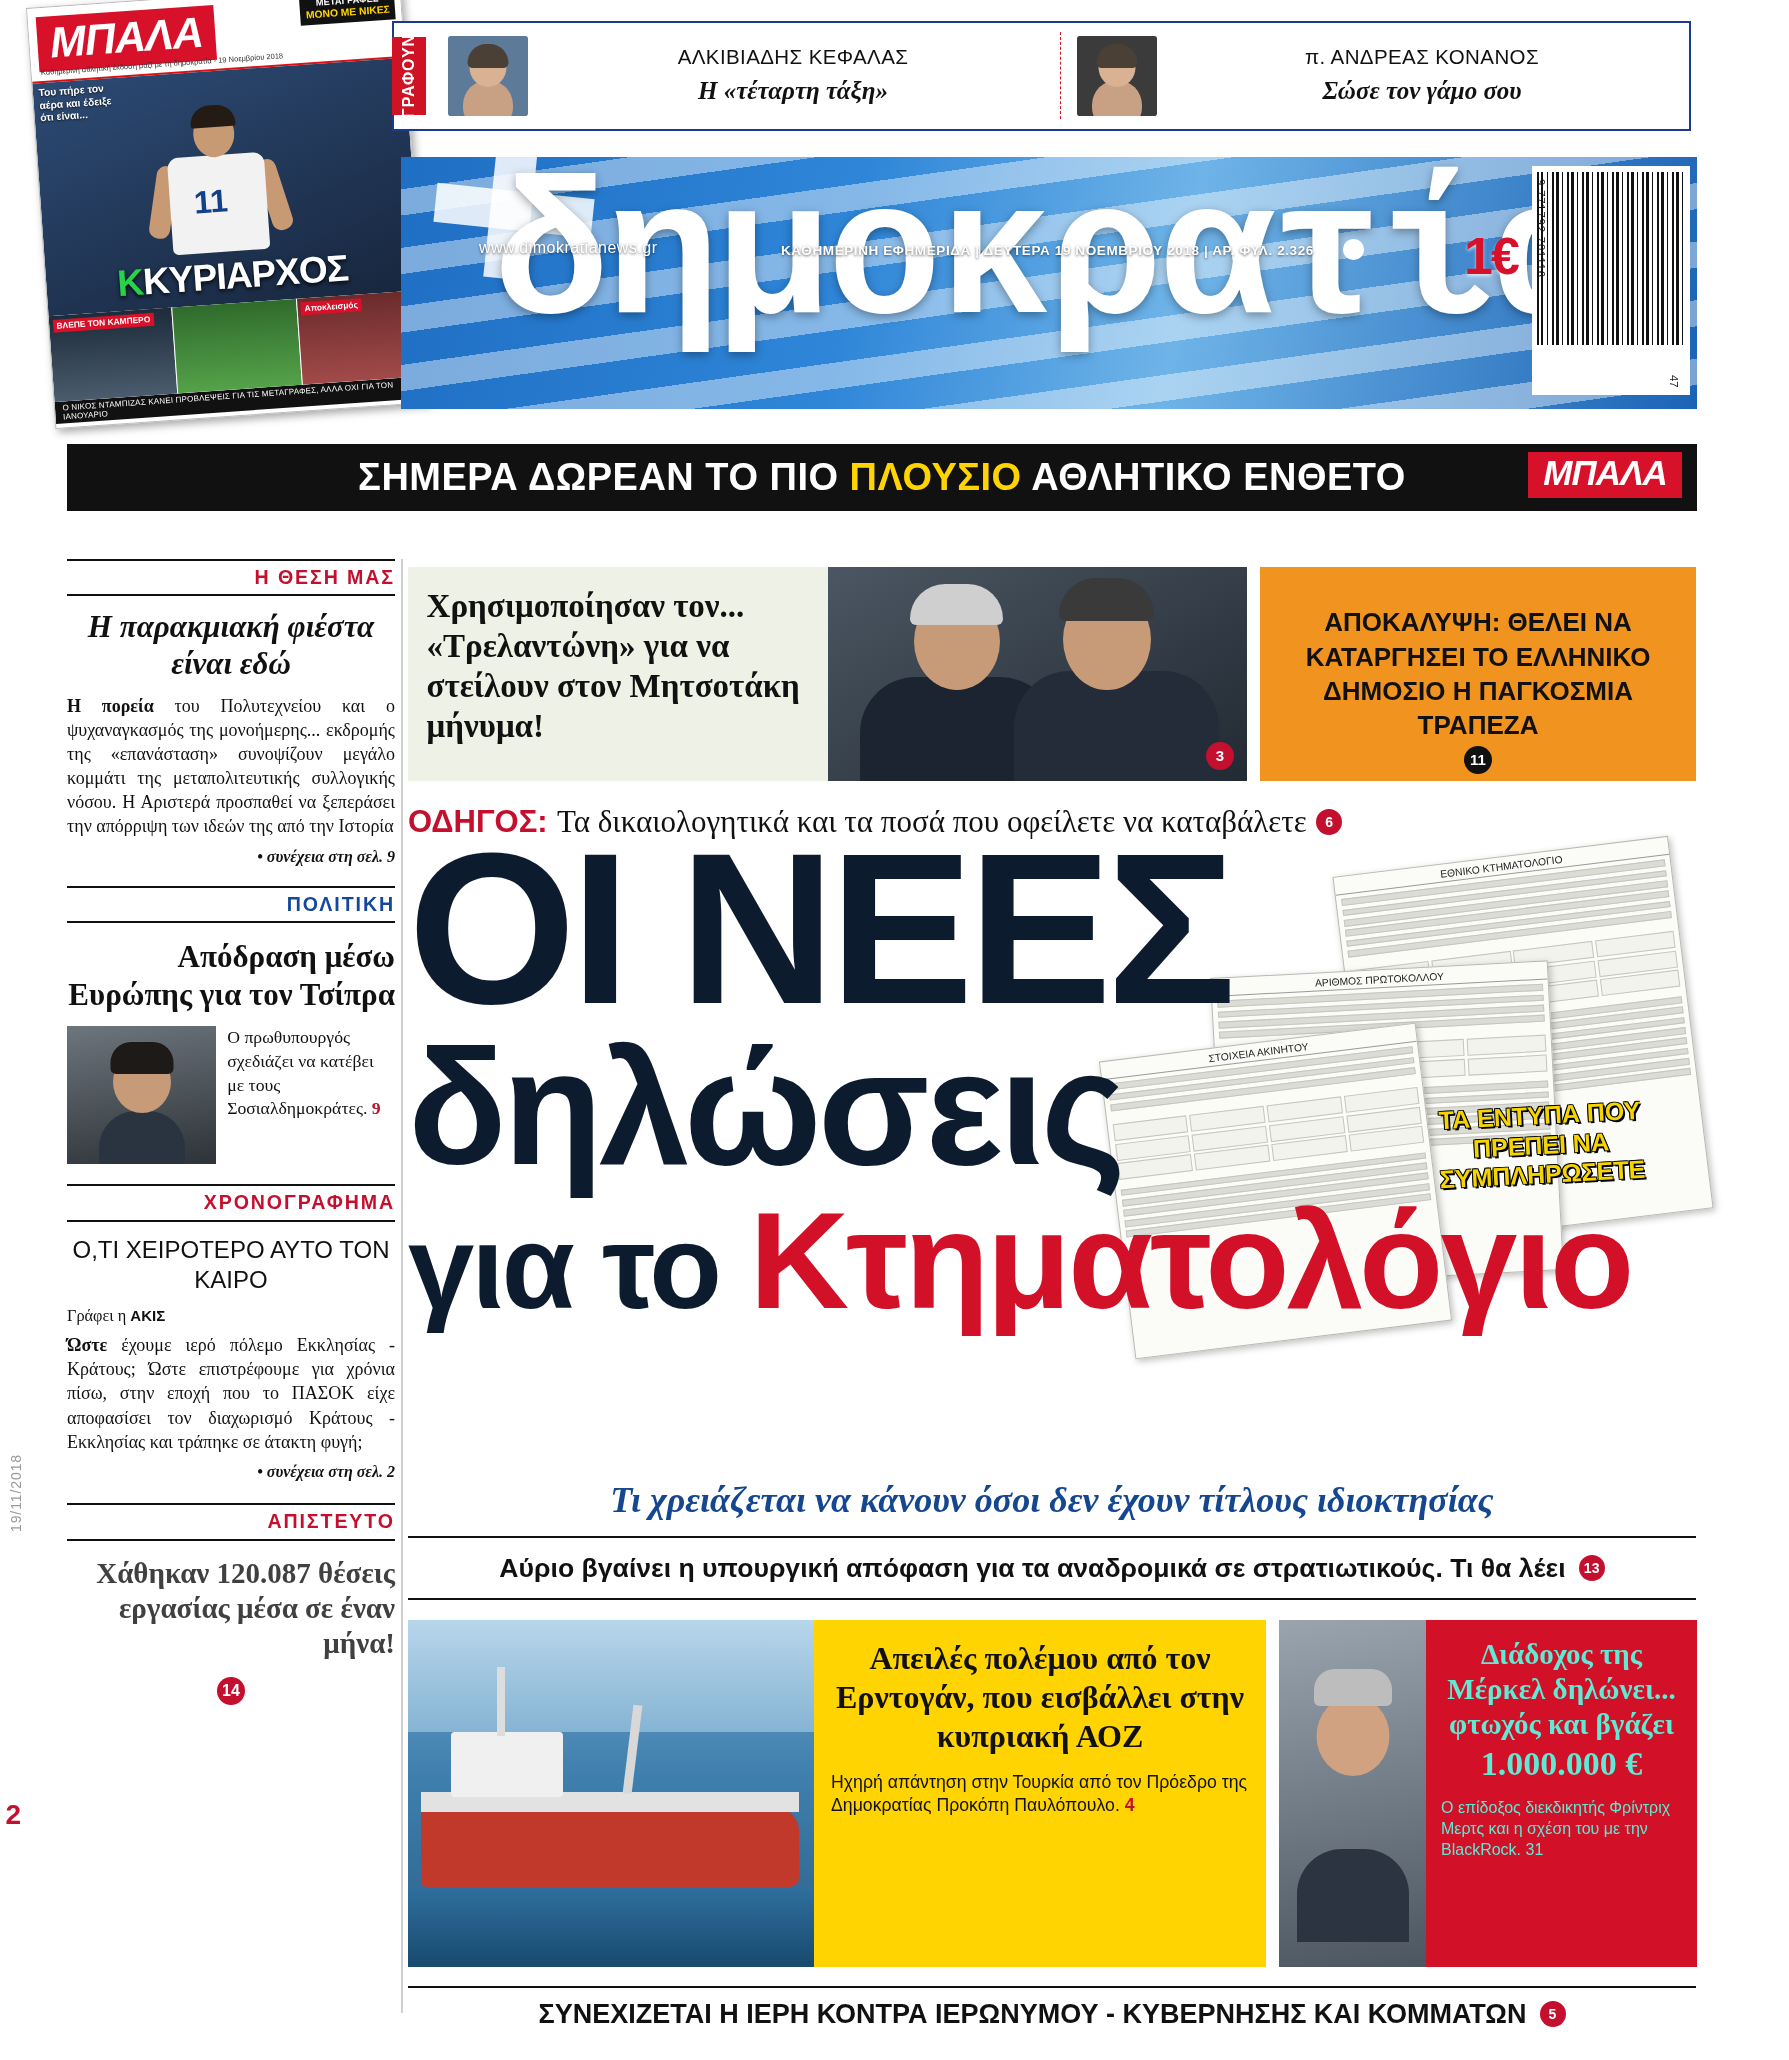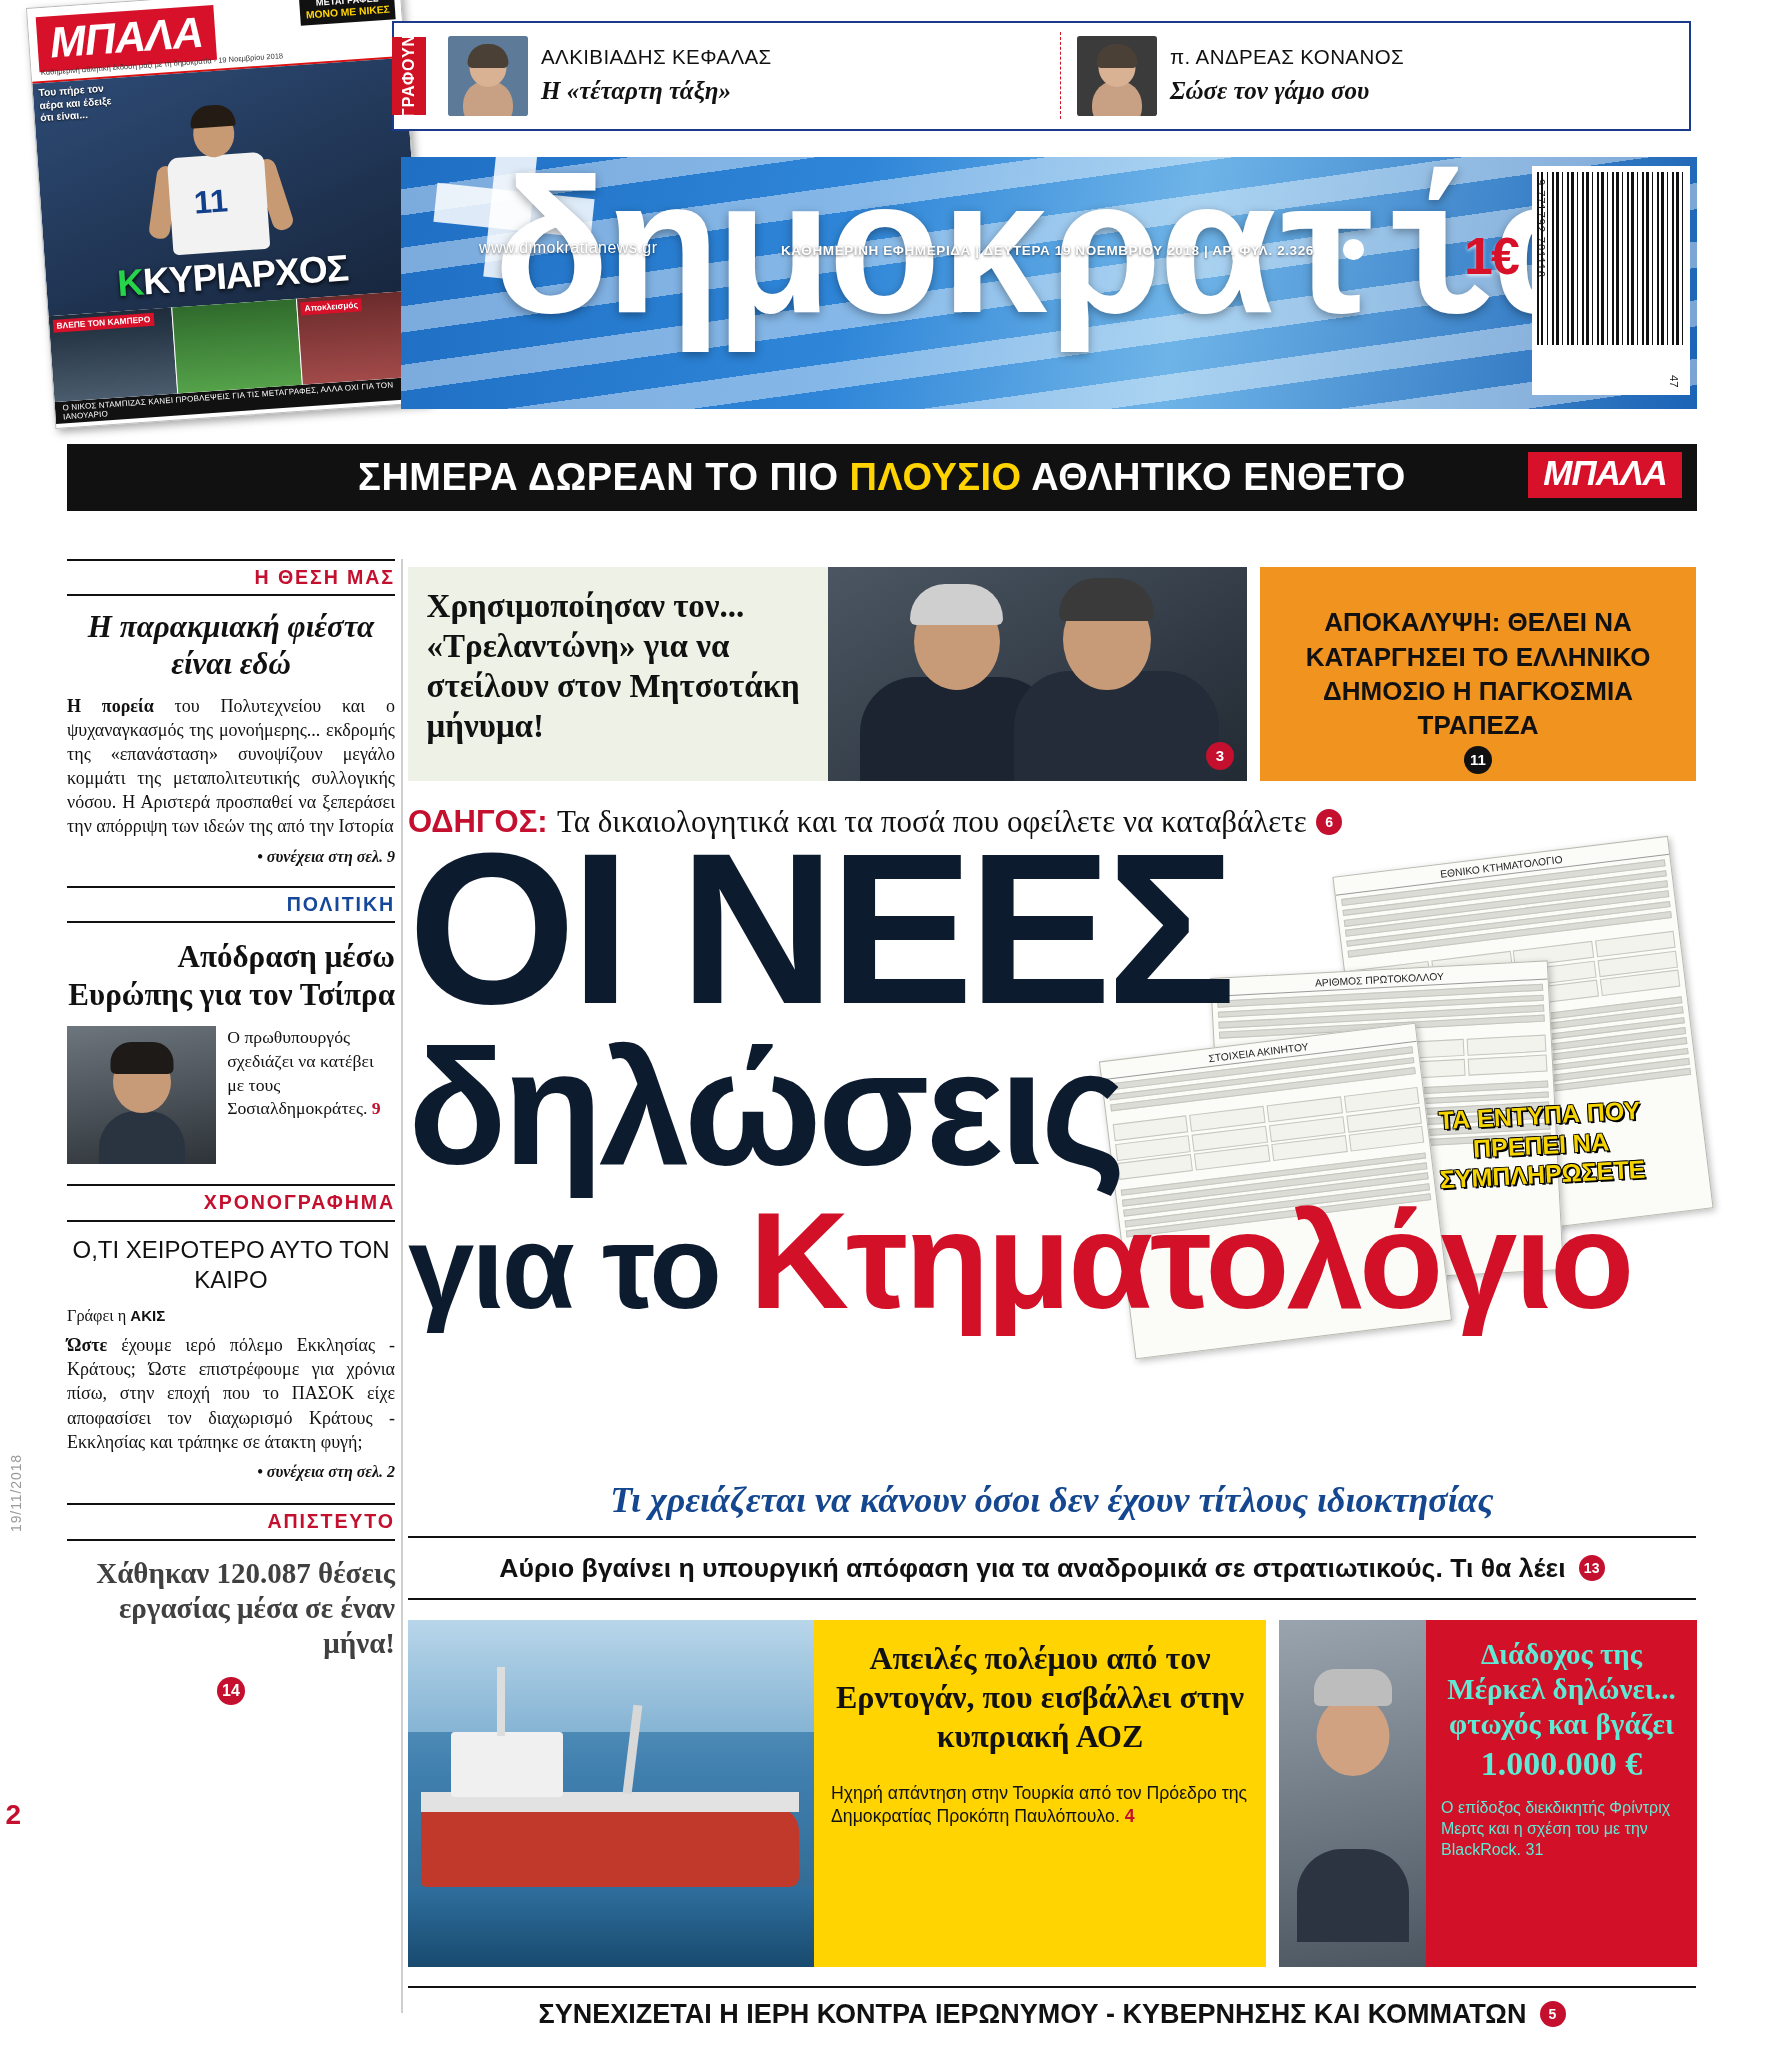--- a/index.html
+++ b/index.html
@@ -102,21 +102,21 @@
     left: 50%;
     top: 10%;
     transform: translateX(-50%);
     width: 41px;
     height: 24px;
     border-radius: 20.5px 20.5px 5.6px 5.6px;
     background: #4a4036;
   }
   .ph-bg-blue { background: #5d7a99; }
   .ph-bg-dark { background: #3b3b3b; }
-  .contrib-text { flex: 1; line-height: 1.25; }
+  .contrib-text { flex: 1; text-align: center; line-height: 1.25; }
   .contrib-name {
     font-family: "Liberation Sans", sans-serif;
     font-size: 20.5px;
     color: #111;
     letter-spacing: 0.4px;
   }
   .contrib-title {
     font-family: "Liberation Serif", serif;
     font-style: italic;
     font-weight: bold;
@@ -798,21 +798,21 @@
     font-weight: bold;
     font-size: 32px;
     line-height: 1.22;
     text-align: center;
     color: #111;
   }
   .bl-yellow .s {
     font-family: "Liberation Sans", sans-serif;
     font-size: 17.7px;
     line-height: 1.3;
-    margin-top: 26px;
+    margin-top: 15px;
     color: #111;
   }
   .bl-yellow .s .sq { color: #c4102e; font-weight: bold; }
 
   .bot-right {
     position: absolute;
     left: 1279px; top: 1620px;
     width: 418px; height: 347px;
     display: flex;
     overflow: hidden;

